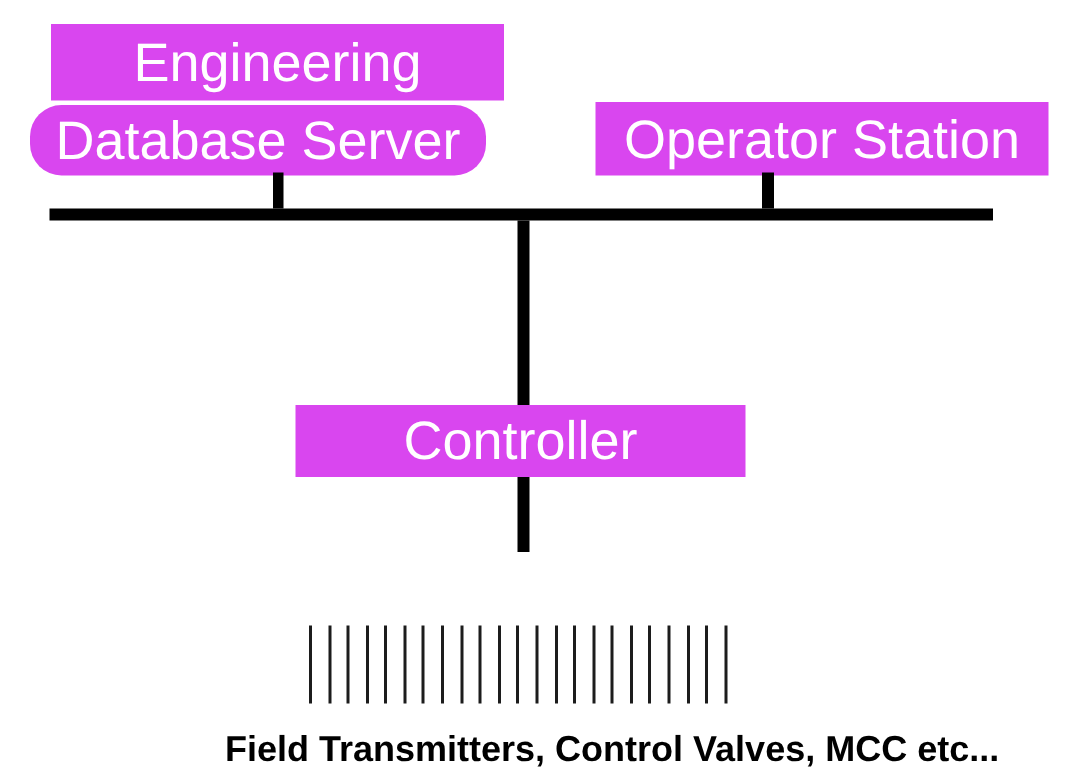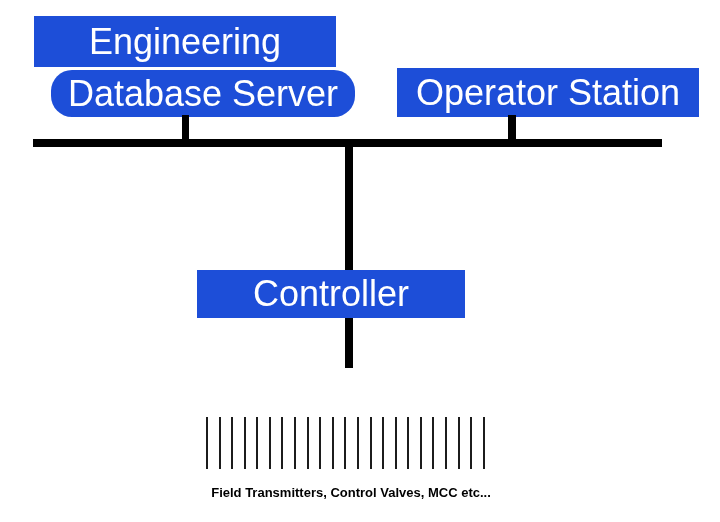--- a/index.html
+++ b/index.html
@@ -10,21 +10,21 @@
   .stage {
     position: relative;
     width: 720px;
     height: 522px;
     background: #ffffff;
     font-family: "Liberation Sans", sans-serif;
     overflow: hidden;
   }
   .nbox {
     position: absolute;
-    background: #1d4ed8;
+    background: #d946ef;
     color: #ffffff;
     display: flex;
     align-items: center;
     justify-content: center;
     font-size: 36px;
     line-height: 1;
     white-space: nowrap;
   }
   .line {
     position: absolute;
@@ -43,31 +43,31 @@
     width: 2px;
     height: 100%;
     background: #1c1c1c;
   }
   .caption {
     position: absolute;
     left: 150px;
     top: 486px;
     width: 402px;
     text-align: center;
-    font-size: 13px;
+    font-size: 24px;
     font-weight: bold;
     color: #000000;
     line-height: 1.15;
     white-space: nowrap;
   }
   
   .box-engineering { left: 34px;  top: 16px;  width: 302px; height: 51px; }
-  .box-database    { left: 51px;  top: 70px;  width: 304px; height: 47px; border-radius: 21px; }
+  .box-database    { left: 20px;  top: 70px;  width: 304px; height: 47px; border-radius: 21px; }
   .box-operator    { left: 360px; top: 68px;  width: 302px; height: 49px; margin-left: 37px; }
-  .box-controller  { left: 197px; top: 270px; width: 268px; height: 48px; }
+  .box-controller  { left: 197px; top: 270px; width: 300px; height: 48px; }
   .box-io          { left: 198px; top: 368px; width: 297px; height: 49px; }
   
   .bus             { left: 33px;  top: 139px; width: 629px; height: 8px; }
   .stub-db         { left: 182px; top: 115px; width: 7px;  height: 24px; }
   .stub-op         { left: 508px; top: 115px; width: 8px;  height: 24px; }
   .drop-bus-ctrl   { left: 345px; top: 147px; width: 8px;  height: 123px; }
   .drop-ctrl-io    { left: 345px; top: 318px; width: 8px;  height: 50px; }
 </style>
 </head>
 <body>

